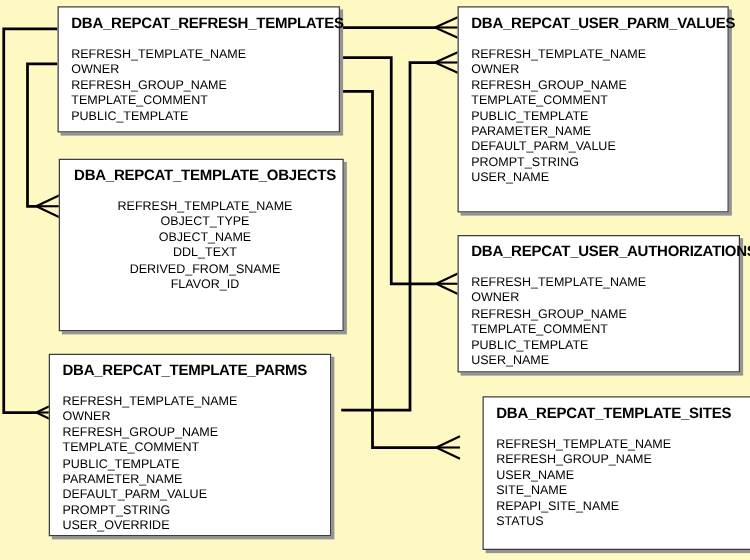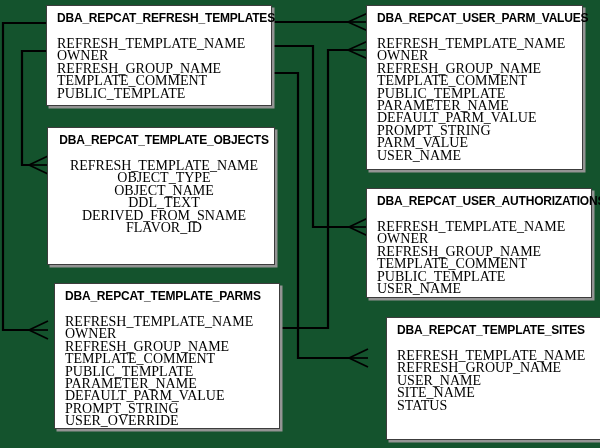--- a/index.html
+++ b/index.html
@@ -1,19 +1,19 @@
 <!DOCTYPE html>
 <html><head>
 <meta charset="utf-8">
 <style>
   html,body { margin:0; padding:0; background:#ffffff; }
   #stage {
     position: relative;
     width: 600px; height: 448px;
-    background: #14532d;
+    background: #fef9c3;
     font-family: "Liberation Sans", sans-serif;
     overflow: hidden;
   }
   #connector-layer {
     position: absolute; left: 0; top: 0; width: 600px; height: 448px;
     z-index: 0;
   }
   .tbox {
     position: absolute;
     box-sizing: border-box;
@@ -27,30 +27,30 @@
     font-family: "Liberation Sans", sans-serif;
     font-weight: bold;
     font-size: 12px;
     line-height: 14px;
     letter-spacing: -0.2px;
     color: #000000;
     white-space: nowrap;
   }
   .tcols {
     margin-top: 13px;
-    font-family: Liberation Serif, serif;
-    font-size: 14px;
+    font-family: Liberation Sans, sans-serif;
+    font-size: 10px;
     line-height: 12.4px;
     color: #000000;
     white-space: nowrap;
   }
   
   #box-0 { left:46px;  top:5px;   width:226px; height:101px; }
   #box-1 { left:47px;  top:127px; width:228px; height:138px;text-align:center; }
-  #box-2 { left:54px;  top:283px; width:226px; height:146px; }
+  #box-2 { left:39px;  top:283px; width:226px; height:146px; }
   #box-3 { left:366px; top:5px;   width:217px; height:165px; }
   #box-4 { left:366px; top:188px; width:226px; height:110px; }
   #box-5 { left:366px; top:317px; width:219px; height:123px;margin-left:20px; }
 </style>
 </head>
 <body>
 
 <div id="stage">
 
   <svg id="connector-layer" viewBox="0 0 600 448" xmlns="http://www.w3.org/2000/svg">
@@ -134,21 +134,20 @@
     <div class="ttitle">DBA_REPCAT_USER_PARM_VALUES</div>
     <div class="tcols">
         <div>REFRESH_TEMPLATE_NAME</div>
         <div>OWNER</div>
         <div>REFRESH_GROUP_NAME</div>
         <div>TEMPLATE_COMMENT</div>
         <div>PUBLIC_TEMPLATE</div>
         <div>PARAMETER_NAME</div>
         <div>DEFAULT_PARM_VALUE</div>
         <div>PROMPT_STRING</div>
-        <div>PARM_VALUE</div>
         <div>USER_NAME</div>
       </div>
   </div>
 
   <div class="tbox" id="box-4">
     <div class="ttitle">DBA_REPCAT_USER_AUTHORIZATIONS</div>
     <div class="tcols">
         <div>REFRESH_TEMPLATE_NAME</div>
         <div>OWNER</div>
         <div>REFRESH_GROUP_NAME</div>
@@ -158,17 +157,18 @@
       </div>
   </div>
 
   <div class="tbox" id="box-5">
     <div class="ttitle">DBA_REPCAT_TEMPLATE_SITES</div>
     <div class="tcols">
         <div>REFRESH_TEMPLATE_NAME</div>
         <div>REFRESH_GROUP_NAME</div>
         <div>USER_NAME</div>
         <div>SITE_NAME</div>
+        <div>REPAPI_SITE_NAME</div>
         <div>STATUS</div>
       </div>
   </div>
 
 </div>
 
 </body></html>

